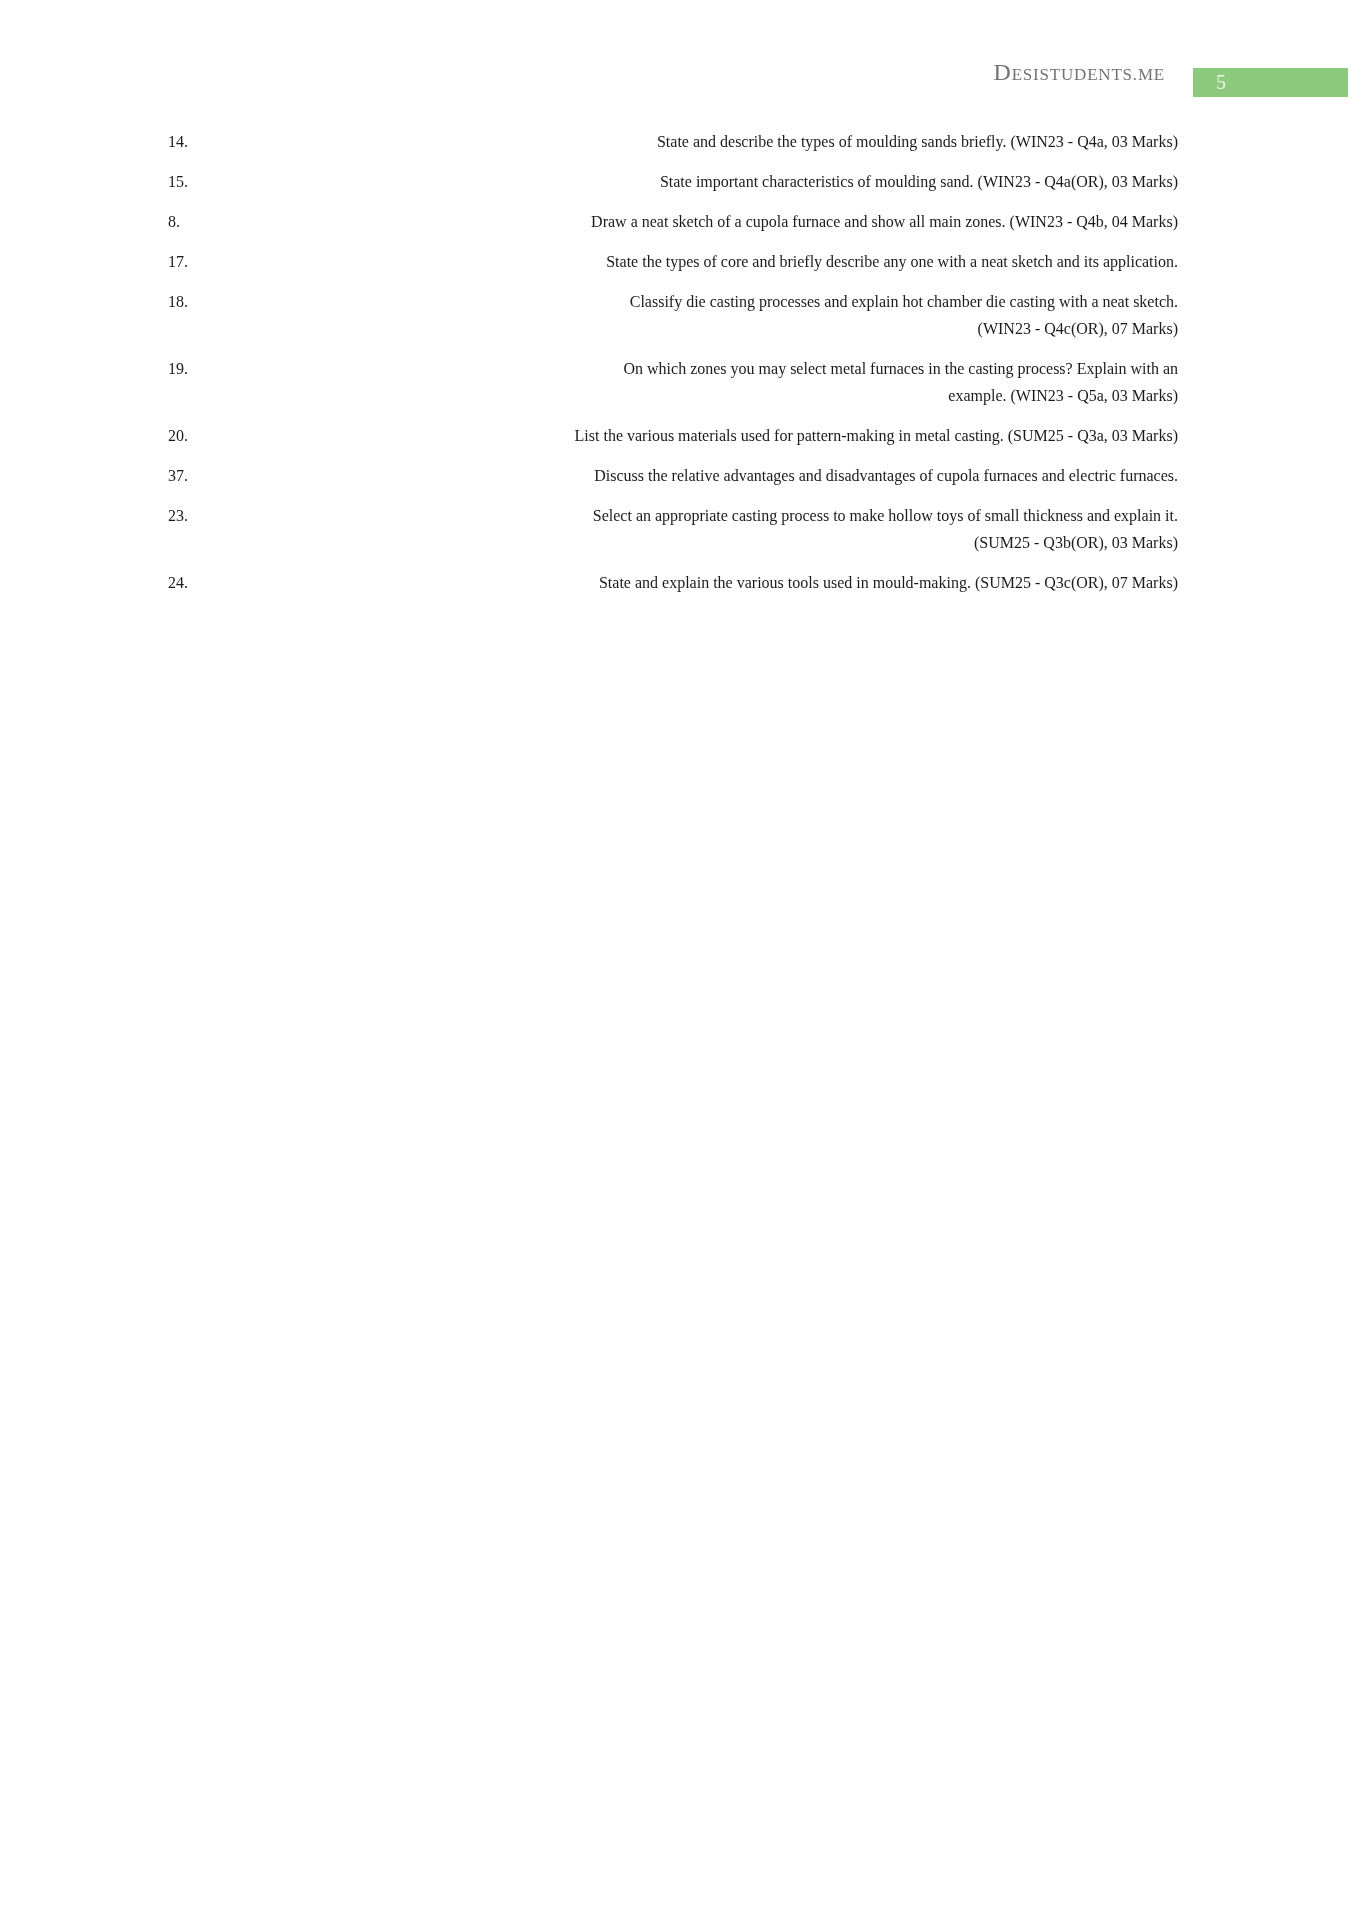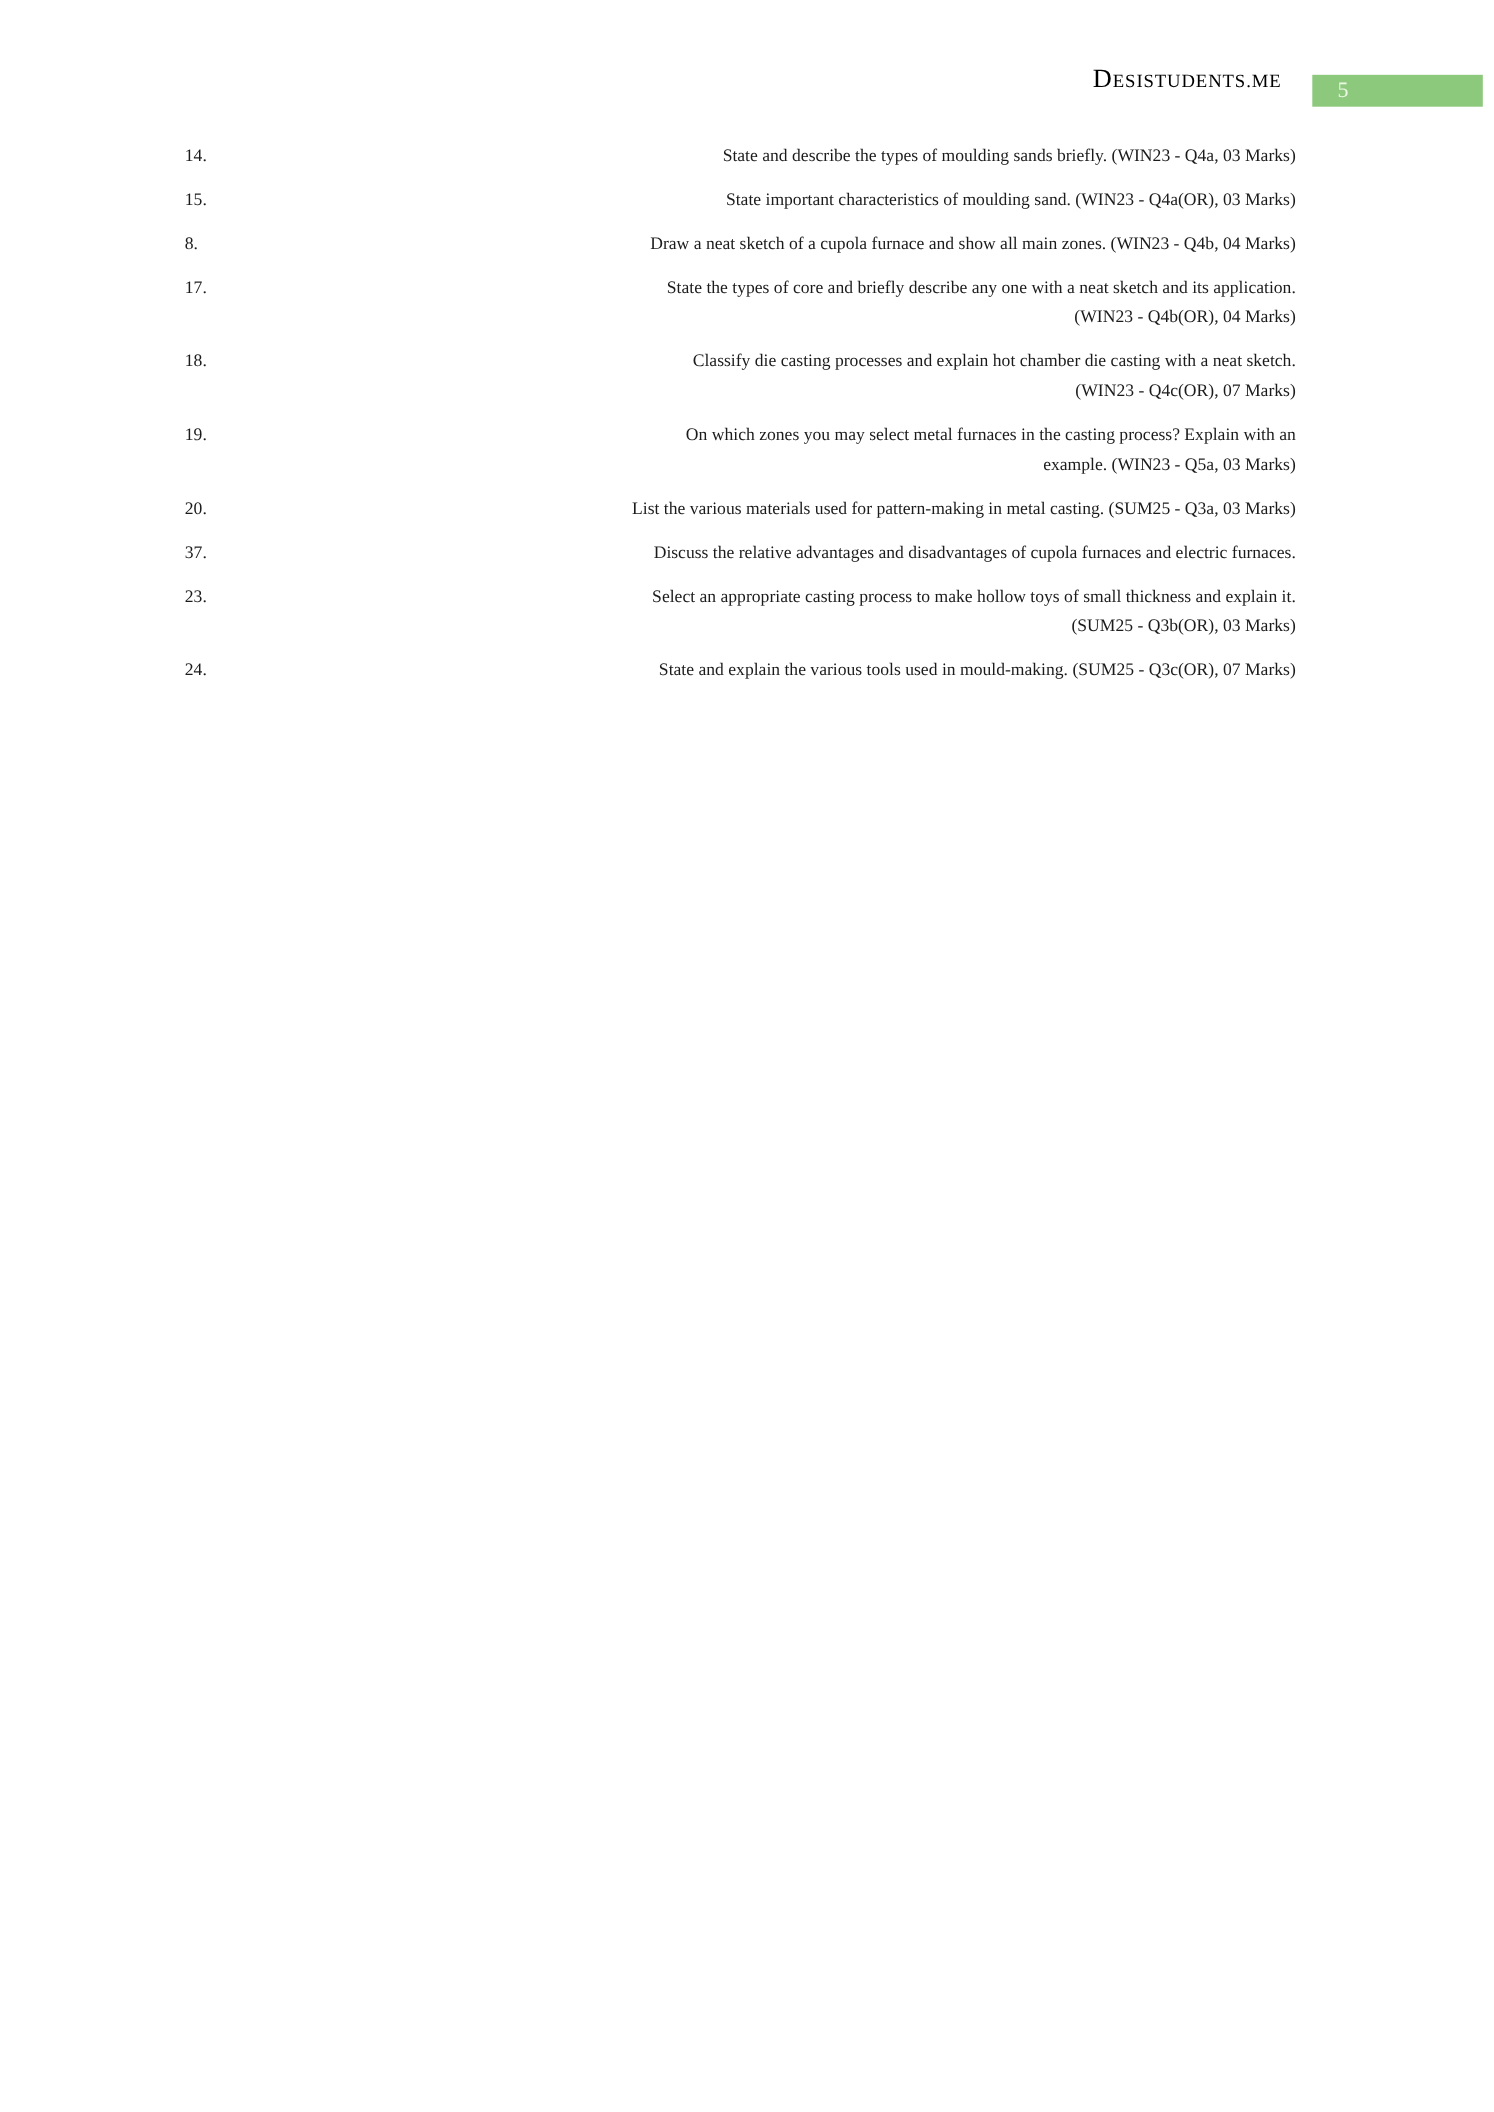--- a/index.html
+++ b/index.html
@@ -15,21 +15,21 @@
 
   
   .header { position: absolute; top: 0; left: 0; width: 100%; height: 110px; }
   .site-name {
     position: absolute;
     top: 58px;
     right: 193px;
     display: inline-block;
     font-size: 17px;
     letter-spacing: 0.8px;
-    color: #000000;
+    color: #737373;
     line-height: 29px;
   }
   .site-name::first-letter { font-size: 24px; }
   .page-badge {
     position: absolute;
     top: 68px;
     right: 10px;
     width: 155px;
     height: 29px;
     background: #8cc97c;
@@ -97,21 +97,20 @@
       <span class="q-num">8.</span>
       <div class="q-text">
           <div class="q-line">Draw a neat sketch of a cupola furnace and show all main zones. (WIN23 - Q4b, 04 Marks)</div>
         </div>
     </li>
 
     <li class="question">
       <span class="q-num">17.</span>
       <div class="q-text">
           <div class="q-line">State the types of core and briefly describe any one with a neat sketch and its application.</div>
-          <div class="q-line">(WIN23 - Q4b(OR), 04 Marks)</div>
         </div>
     </li>
 
     <li class="question">
       <span class="q-num">18.</span>
       <div class="q-text">
           <div class="q-line">Classify die casting processes and explain hot chamber die casting with a neat sketch.</div>
           <div class="q-line">(WIN23 - Q4c(OR), 07 Marks)</div>
         </div>
     </li>

